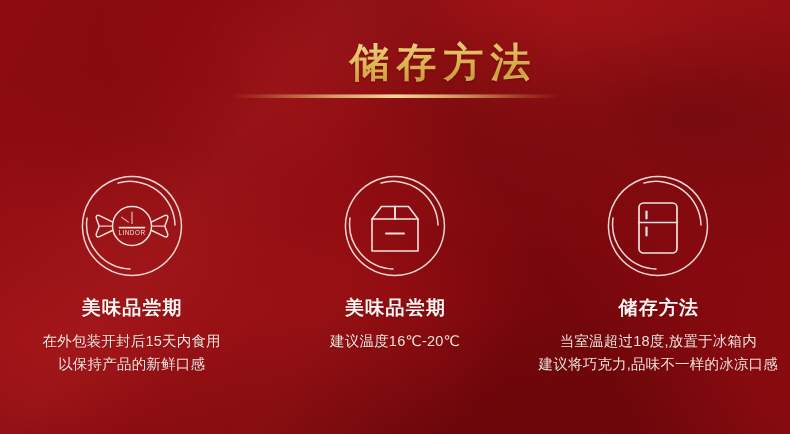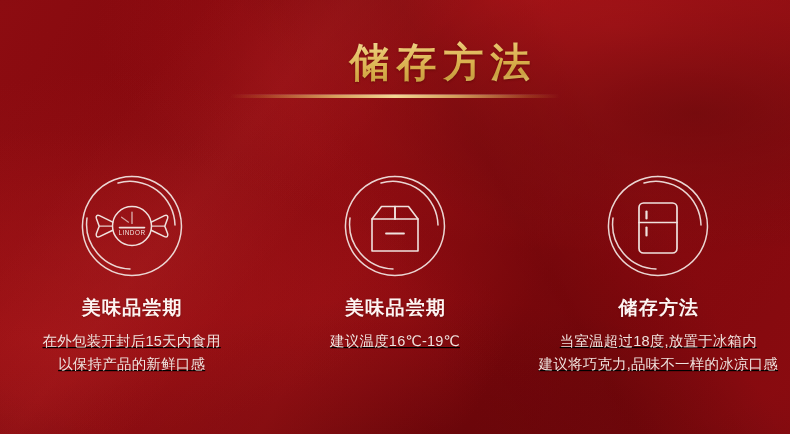--- a/index.html
+++ b/index.html
@@ -142,21 +142,20 @@
     font-weight: 700;
     color: #fdf4f2;
     letter-spacing: 1.2px;
     text-indent: 1.2px;
     line-height: 1.2;
     text-shadow: 0 1px 2px rgba(60,0,0,0.35);
   }
   .col-lines {
     margin-top: 10px;
     text-align: center;
-    text-decoration: underline;
   }
   .col-line {
     font-size: 14.5px;
     color: #f2e2de;
     line-height: 1.62;
     letter-spacing: 0.2px;
     white-space: nowrap;
     text-shadow: 0 1px 1px rgba(60,0,0,0.30);
   }
 </style>
@@ -227,21 +226,21 @@
             <path d="M 77 47 L 67.5 34.5 L 54 34.5" stroke-width="1.6"></path>
 
             <path d="M 54 34.5 L 54 47" stroke-width="1.6"></path>
 
             <path d="M 45 61.5 L 63 61.5" stroke-width="1.8"></path>
           </g>
         </svg>
       </div>
       <div class="col-heading">美味品尝期</div>
       <div class="col-lines">
-        <div class="col-line">建议温度16℃-19℃</div>
+        <div class="col-line">建议温度16℃-20℃</div>
       </div>
     </div>
 
     <div class="col">
       <div class="icon-box">
         <svg viewBox="0 0 108 108" fill="none" xmlns="http://www.w3.org/2000/svg">
           <g stroke="#f0e2de" stroke-linecap="round" stroke-linejoin="round" fill="none">
             <path d="M 54 4.5 A 49.5 49.5 0 1 1 53.9 4.5" stroke-width="1.5" opacity="0.95"></path>
             <path d="M 40 11 A 45 45 0 0 1 97 53" stroke-width="1.5" opacity="0.95"></path>
             <path d="M 9 46 A 45 45 0 0 0 52 97" stroke-width="1.5" opacity="0.95"></path>

